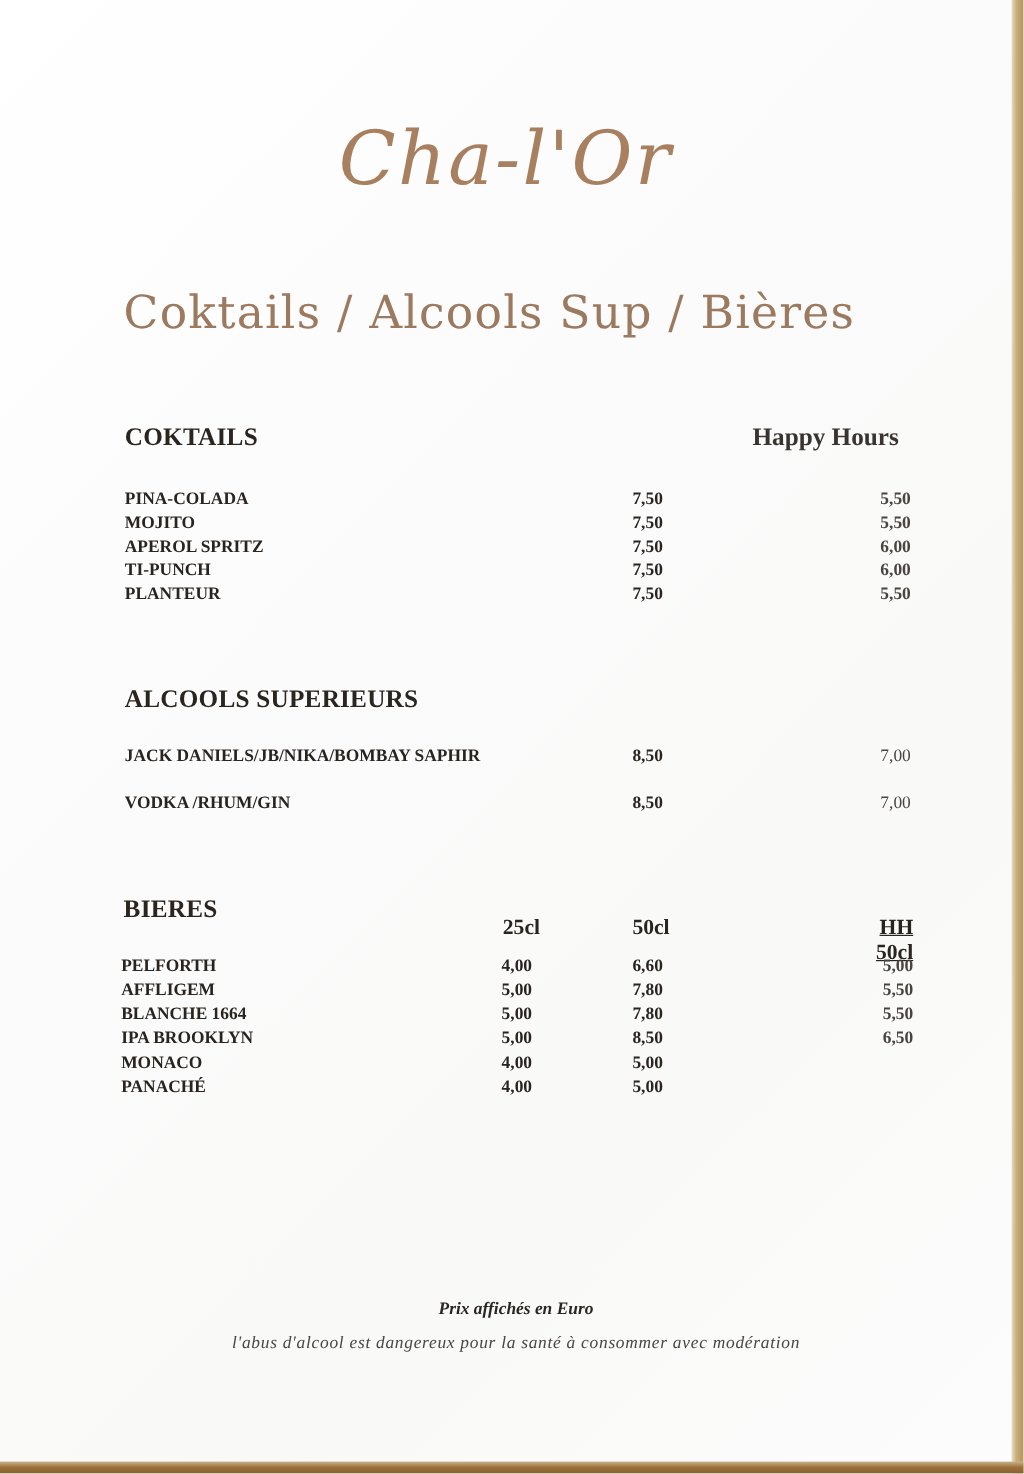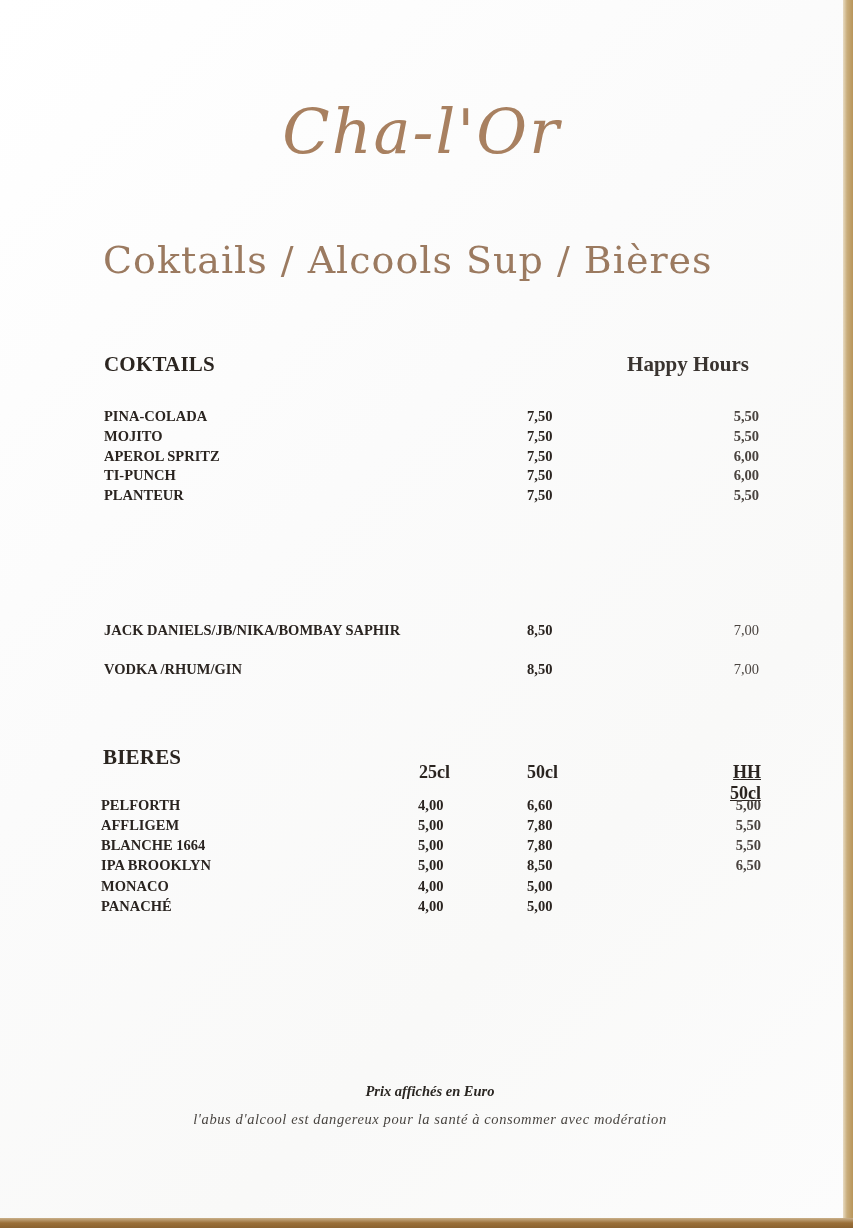--- a/index.html
+++ b/index.html
@@ -108,20 +108,21 @@
     <span class="name">TI-PUNCH</span>
     <span class="col c-price">7,50</span>
     <span class="col c-hh">6,00</span>
   </div>
   <div class="row" style="top:487px;">
     <span class="name">PLANTEUR</span>
     <span class="col c-price">7,50</span>
     <span class="col c-hh">5,50</span>
   </div>
 
+  <div class="section-title" style="top:570px;">ALCOOLS SUPERIEURS</div>
 
   <div class="row" style="top:622px;">
     <span class="name">JACK DANIELS/JB/NIKA/BOMBAY SAPHIR</span>
     <span class="col c-price">8,50</span>
     <span class="col c-hh2">7,00</span>
   </div>
   <div class="row" style="top:661px;">
     <span class="name">VODKA /RHUM/GIN</span>
     <span class="col c-price">8,50</span>
     <span class="col c-hh2">7,00</span>

